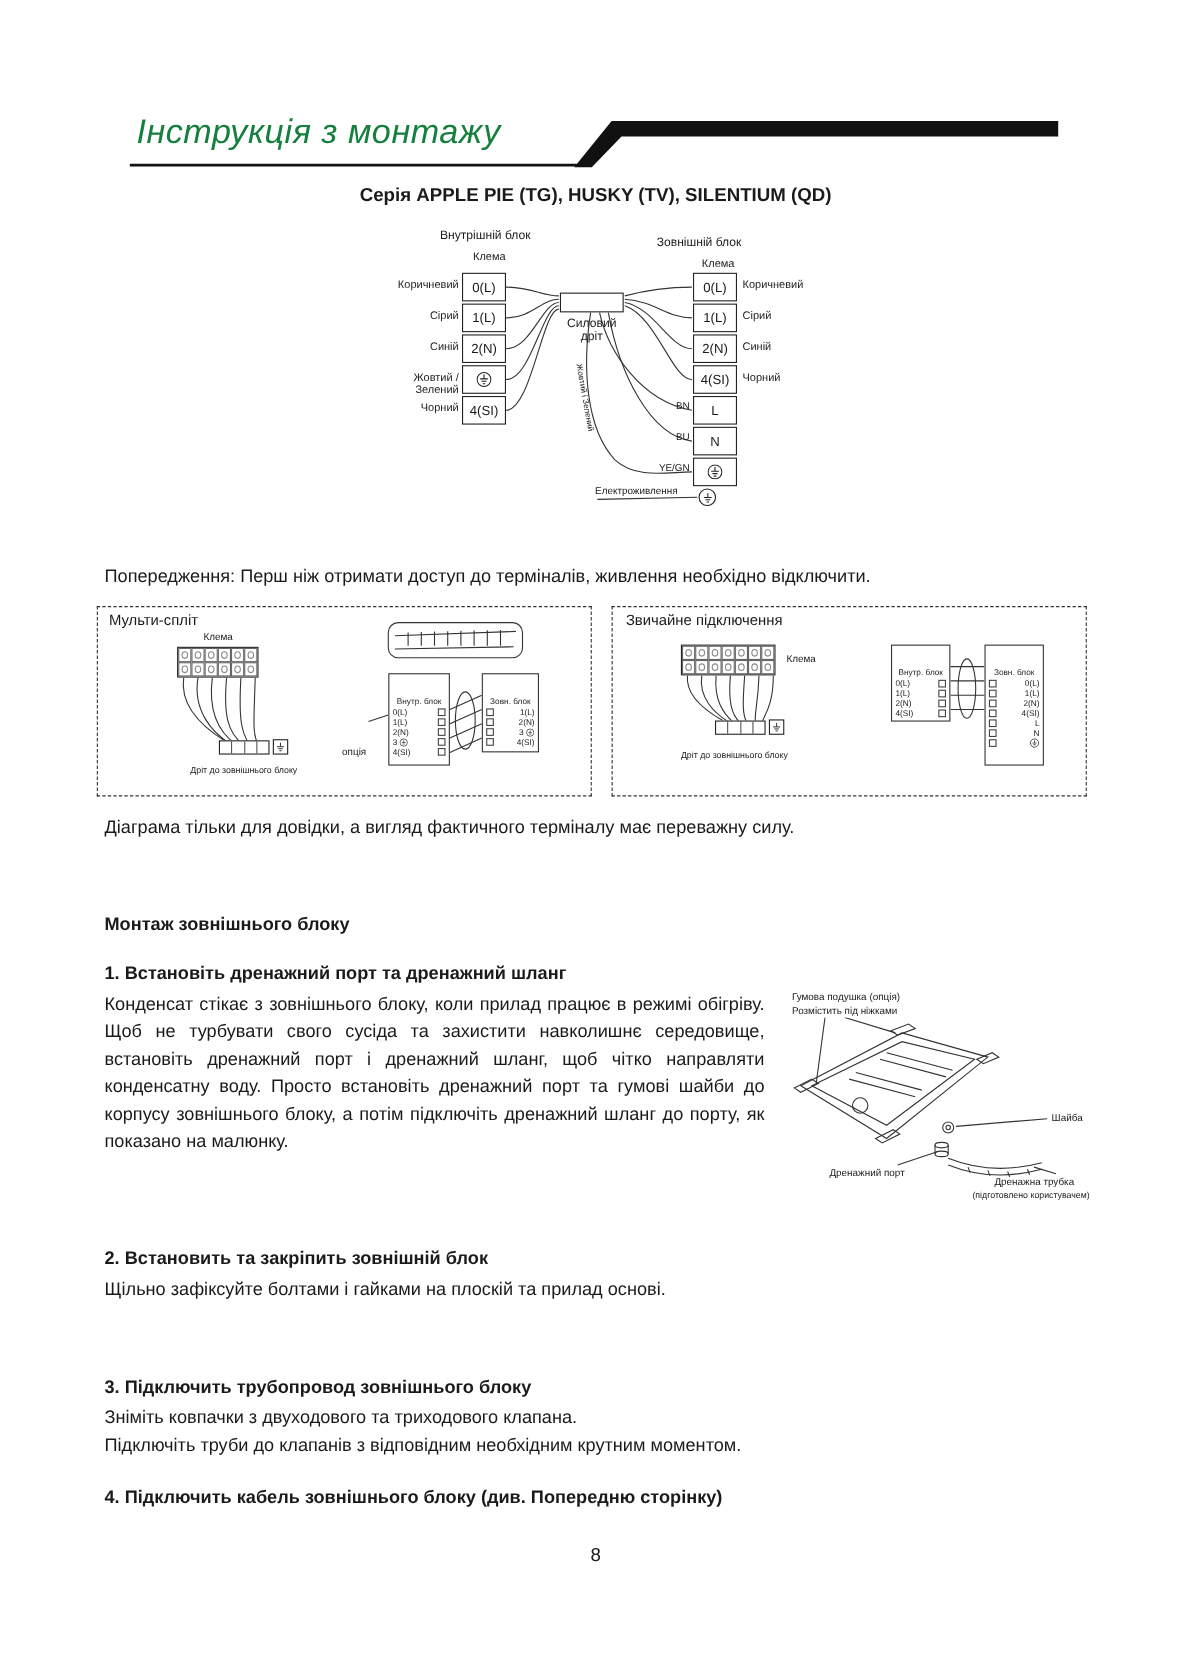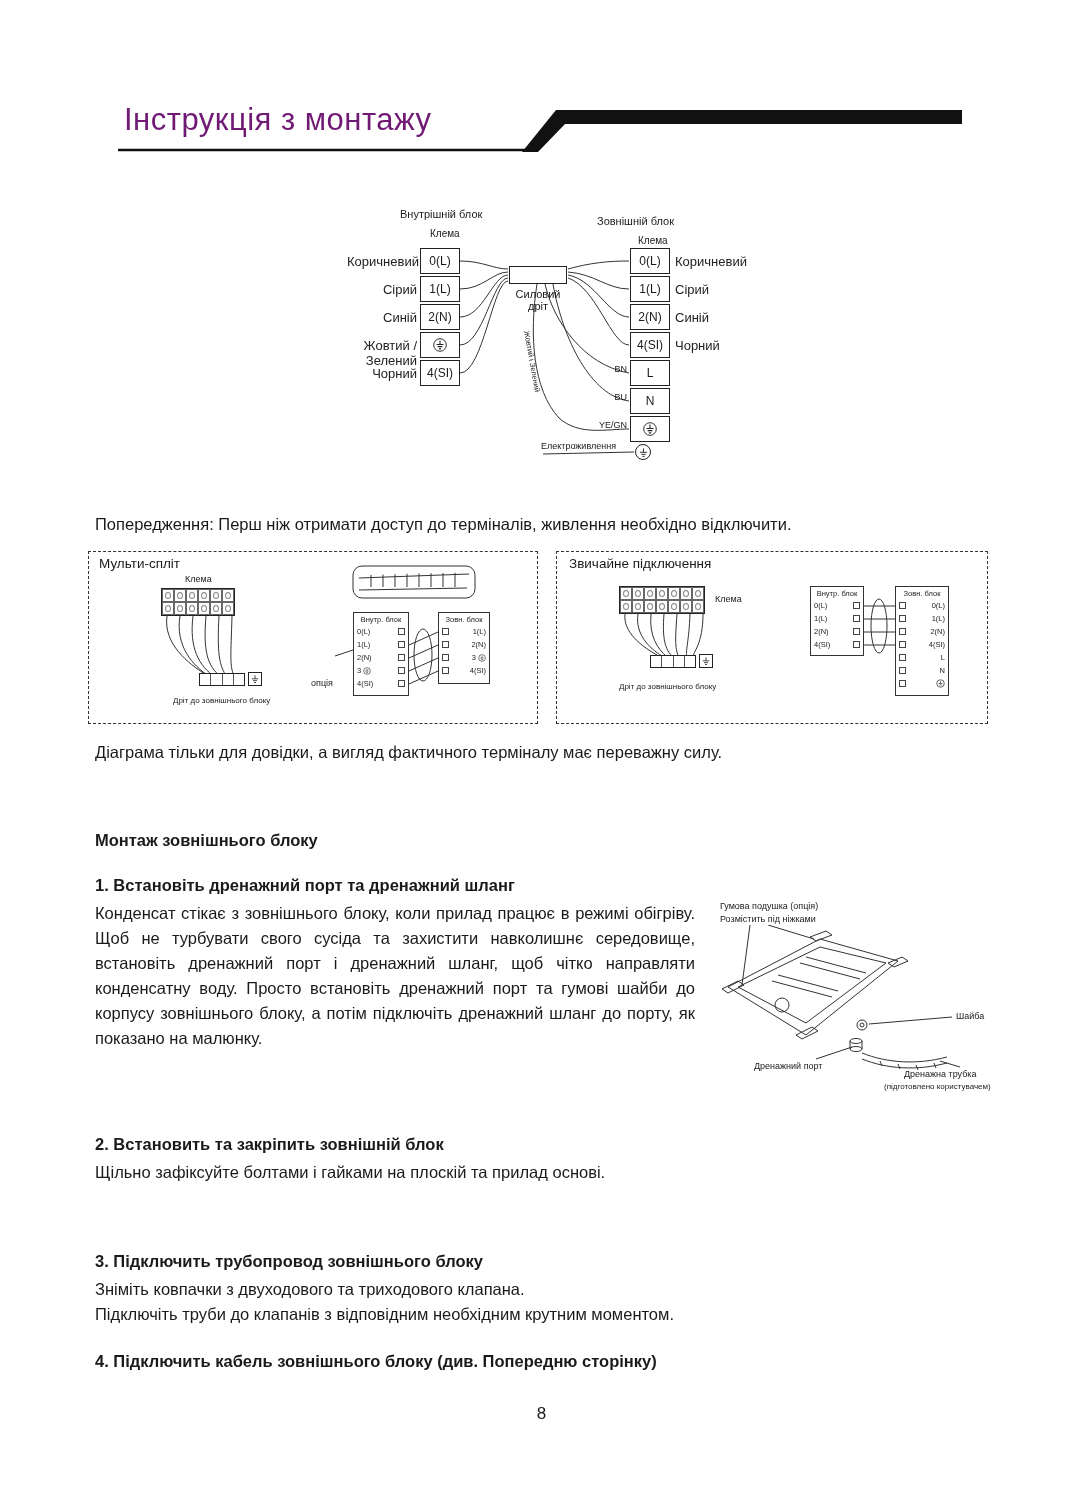--- a/index.html
+++ b/index.html
@@ -2,45 +2,45 @@
 <html><head>
 <meta charset="utf-8">
 <style>
   * { margin:0; padding:0; box-sizing:border-box; }
   html,body { background:#ffffff; }
   body { font-family:"Liberation Sans", sans-serif; color:#1a1a1a; }
   .page { position:relative; width:1083px; height:1508px; background:#fff; overflow:hidden; margin:0 auto; }
   .abs { position:absolute; }
   .lbl { position:absolute; white-space:nowrap; color:#1a1a1a; } .f8 { font-size:8px; } .f9 { font-size:9px; }
   .f10 { font-size:10px; } .f11 { font-size:11px; } .f13 { font-size:13.5px; }
-  .hdr-title { font-size:31px; color:#701a75; letter-spacing:0.5px; }
+  .hdr-title { font-size:31px; color:#15803d; letter-spacing:0.5px;font-style:italic; }
   .series { position:absolute; width:100%; text-align:center; font-weight:bold; font-size:17px; }
   .bodytext { font-size:16.5px; line-height:1.52; text-align:justify; }
   .steptitle { font-weight:bold; font-size:16.5px; }
   .term { position:absolute; width:40px; height:26px; border:1.3px solid #222; background:#fff;
           display:flex; align-items:center; justify-content:center; font-size:12px; }
-  .wclr { position:absolute; font-size:13px; color:#222; }
+  .wclr { position:absolute; font-size:10px; color:#222; }
   .right { text-align:right; }
   .gcirc { position:absolute; width:16px; height:16px; border:1.3px solid #222; border-radius:50%;
            display:flex; align-items:center; justify-content:center; background:#fff; }
   .dashbox { position:absolute; border:1.6px dashed #333; background:#fff; }
   .strip { position:absolute; border:1.5px solid #222; display:grid; grid-template-rows:13px 13px; background:#fff; }
   .strip.c6 { grid-template-columns:repeat(6,12px); }
   .strip.c7 { grid-template-columns:repeat(7,12px); }
   .strip i { display:block; border:0.5px solid #666; position:relative; }
   .strip i::after { content:""; position:absolute; left:2px; top:2px; right:2px; bottom:2px;
                     border:1px solid #888; border-radius:50%; }
   .conn { position:absolute; display:flex; align-items:center; gap:3px; }
   .conn .bar { width:46px; height:13px; border:1.3px solid #222; display:flex; background:#fff; }
   .conn .bar i { flex:1; border-right:1px solid #555; }
   .conn .bar i:last-child { border-right:none; }
   .gbox { width:14px; height:14px; border:1.3px solid #222; display:flex; align-items:center;
           justify-content:center; background:#fff; }
   .mini-box { position:absolute; border:1.1px solid #333; background:#fff; display:flex;
-              flex-direction:column; padding:2px 3px; }
+              flex-direction:column; padding:20px 3px; }
   .mini-box .hd { font-size:7.5px; text-align:center; margin-bottom:1px; white-space:nowrap; }
   .mini-row { display:flex; align-items:center; justify-content:space-between; gap:2px;
               font-size:7.5px; height:13px; white-space:nowrap; }
   .mini-row .grp { display:flex; align-items:center; gap:2px; }
   .sq { width:7px; height:7px; border:1px solid #444; flex:0 0 auto; background:#fff; }
   .vert-label { position:absolute; font-size:7.5px; transform:rotate(80deg); transform-origin:left top;
                 white-space:nowrap; background:transparent; }
   svg { display:block; }
   .nolines line, .nolines path, .nolines ellipse, .nolines circle, .nolines rect, .nolines polygon
     { fill:none; stroke:#333; stroke-width:1; }
@@ -51,20 +51,21 @@
 <div class="page">
 
   <svg class="abs" style="left:110px;top:100px;" width="870" height="60">
     <path d="M8 50 L424 50" stroke="#111" stroke-width="2.5" fill="none"></path>
     <polygon points="412,52 446,10 852,10 852,24 455,24 428,52" fill="#111"></polygon>
   </svg>
   <div class="abs" style="left:124px;top:102px;">
     <span class="hdr-title">Інструкція з монтажу</span>
   </div>
 
+  <div class="series" style="top:168px;">Серія APPLE PIE (TG), HUSKY (TV), SILENTIUM (QD)</div>
 
   <div class="abs" style="left:345px;top:200px;width:380px;height:305px;">
 
     <svg class="abs nolines" style="left:0;top:0;" width="380" height="305">
       <path d="M115 61 C 138 61,148 69,163 69"></path>
       <path d="M115 89 C 138 89,148 72,163 72"></path>
       <path d="M115 117 C 138 117,148 75,163 75"></path>
       <path d="M115 145 C 138 145,148 78,163 78"></path>
       <path d="M115 173 C 138 173,148 81,163 81"></path>
       <path d="M223 69 C 245 63,262 61,284 61"></path>

